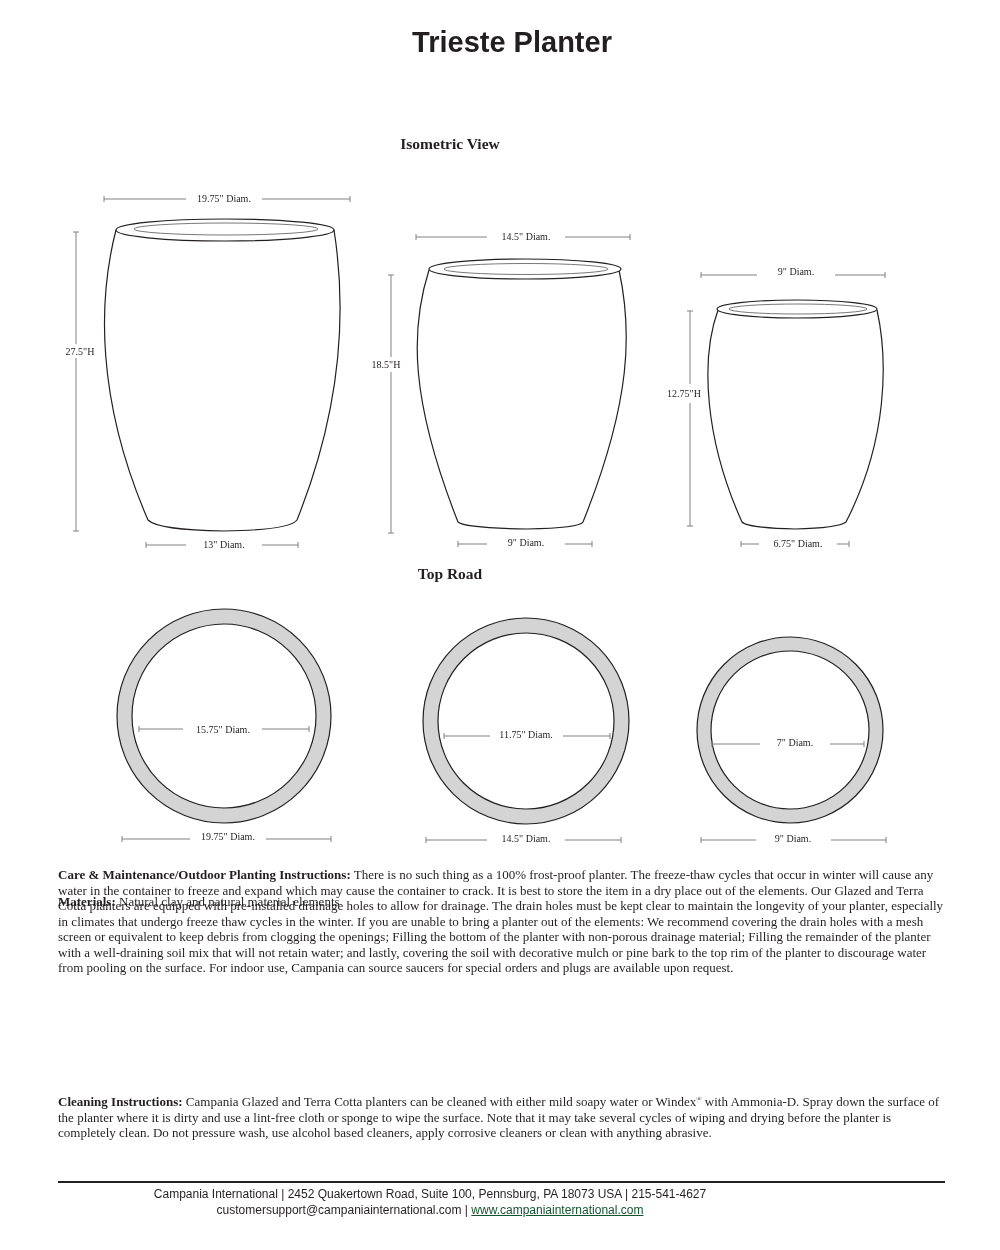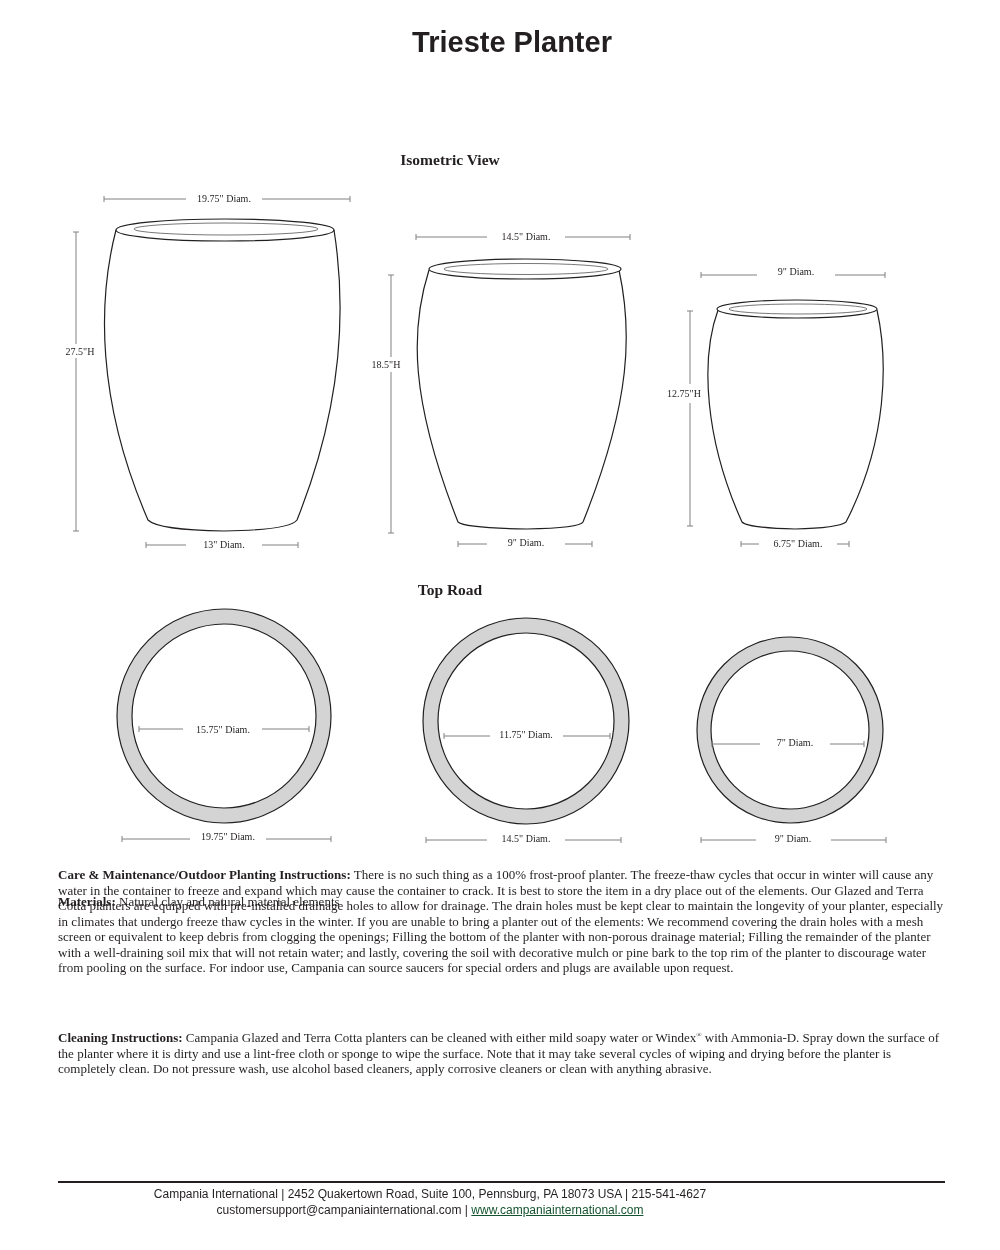--- a/index.html
+++ b/index.html
@@ -1,27 +1,27 @@
 <!DOCTYPE html>
 <html><head>
 <meta charset="utf-8">
 <style>
   html, body { margin: 0; padding: 0; background: #ffffff; }
   body { width: 1000px; height: 1250px; position: relative; overflow: hidden; font-family: "Liberation Sans", sans-serif; color: #231f20; }
   .title { position: absolute; left: 12px; width: 1000px; top: 26px; text-align: center; font-family: "Liberation Sans", sans-serif; font-weight: bold; font-size: 29px; color: #231f20; }
-  .section-heading { position: absolute; left: 0; width: 900px; text-align: center; font-family: "Liberation Serif", serif; font-weight: bold; font-size: 15.5px; color: #231f20; margin-top: 16px; }
+  .section-heading { position: absolute; left: 0; width: 900px; text-align: center; font-family: "Liberation Serif", serif; font-weight: bold; font-size: 15.5px; color: #231f20; }
   #iso-heading { top: 135px; }
   #top-heading { top: 565px; }
   svg.drawing { position: absolute; left: 0; top: 0; }
   .dim-label { font-family: "Liberation Serif", serif; font-size: 10px; fill: #231f20; }
   .text-block { position: absolute; left: 58px; width: 890px; font-family: "Liberation Serif", serif; font-size: 13px; line-height: 15.5px; color: #231f20; }
   .text-block b { font-weight: bold; margin-top: 45px; }
   #materials { top: 894px; }
   #care { top: 867px; }
-  #cleaning { top: 1028px; }
+  #cleaning { top: 1092px; }
   .footer-rule { position: absolute; left: 58px; width: 887px; top: 1181px; height: 2px; background: #231f20; }
   .footer { position: absolute; left: 0; width: 860px; text-align: center; font-family: "Liberation Sans", sans-serif; font-size: 12px; color: #231f20; }
   #footer-line1 { top: 1187px; }
   #footer-line2 { top: 1203px; }
   .footer a { color: #14532d; text-decoration: underline; }
 </style>
 </head>
 <body>
 
 <div class="title">Trieste Planter</div>

